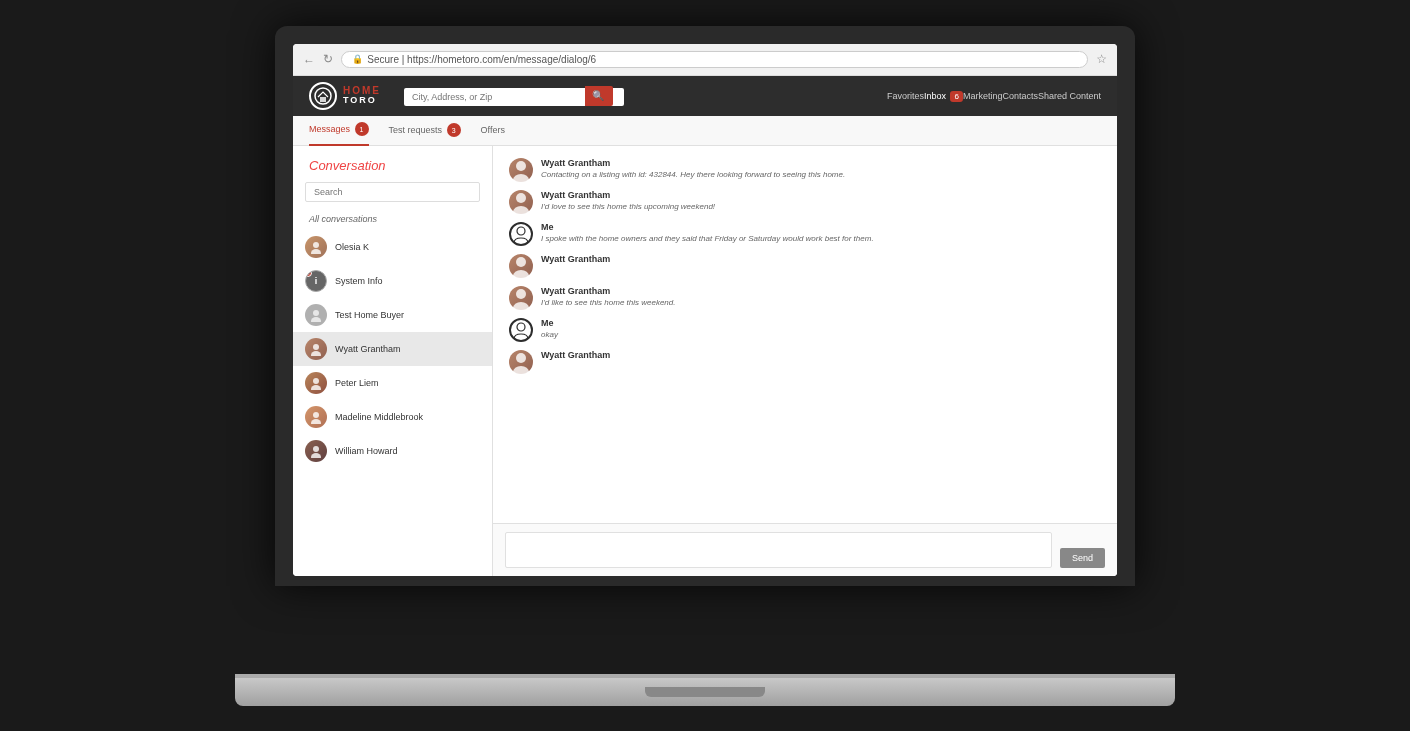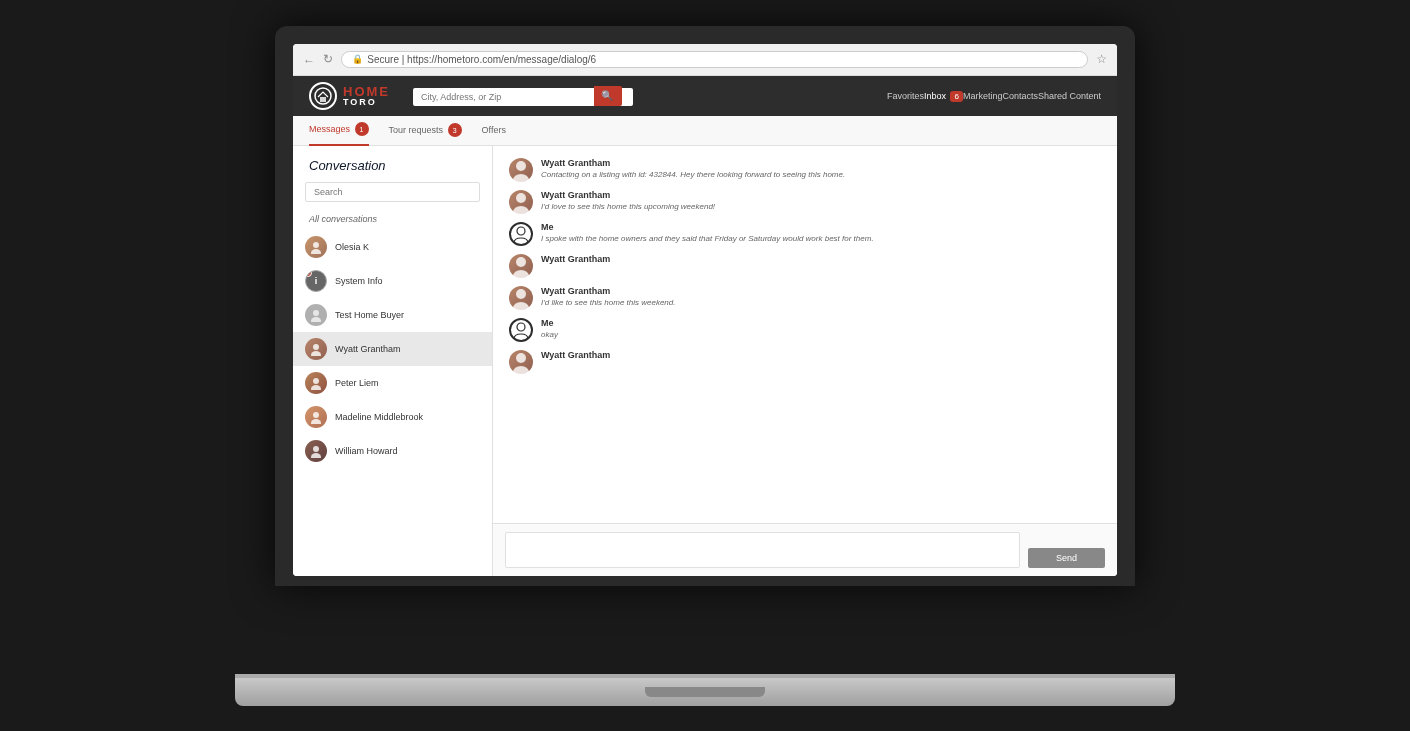--- a/index.html
+++ b/index.html
@@ -131,21 +131,21 @@
     }
 
     .logo-text {
       display: flex;
       flex-direction: column;
       line-height: 1;
     }
 
     .logo-home {
       color: #c0392b;
-      font-size: 13px;
+      font-size: 10px;
       font-weight: bold;
       letter-spacing: 2px;
     }
 
     .logo-toro {
       color: #fff;
       font-size: 9px;
       font-weight: bold;
       letter-spacing: 2px;
     }
@@ -258,21 +258,21 @@
       border-right: 1px solid #e0e0e0;
       display: flex;
       flex-direction: column;
       overflow: hidden;
     }
 
     .conv-title {
       padding: 12px 16px 8px;
       font-size: 13px;
       font-weight: 300;
-      color: #0f172a;
+      color: #ef4444;
       font-style: italic;
     }
 
     .conv-search {
       padding: 0 12px 8px;
     }
 
     .conv-search-input {
       width: 100%;
       padding: 4px 8px;
@@ -425,21 +425,21 @@
       resize: none;
       height: 36px;
       outline: none;
       background: #fff;
     }
 
     .send-btn {
       background: #888;
       color: #fff;
       border: none;
-      padding: 5px 28px;
+      padding: 5px 12px;
       font-size: 9px;
       cursor: pointer;
       border-radius: 2px;
       align-self: flex-end;
     }
 
     
     .laptop-base {
       position: absolute;
       bottom: 0;
@@ -528,21 +528,21 @@
             <span class="nav-link">Shared Content</span>
           </div>
         </div>
 
         <div class="sub-nav">
           <span class="sub-nav-item active">
             <span>Messages</span>
             <span class="sub-badge">1</span>
           </span>
           <span class="sub-nav-item">
-            <span>Tour requests</span>
+            <span>Test requests</span>
             <span class="sub-badge">3</span>
           </span>
           <span class="sub-nav-item">Offers</span>
         </div>
 
         <div class="main-area">
 
           <div class="conv-sidebar">
             <div class="conv-title">Conversation</div>
             <div class="conv-search">

